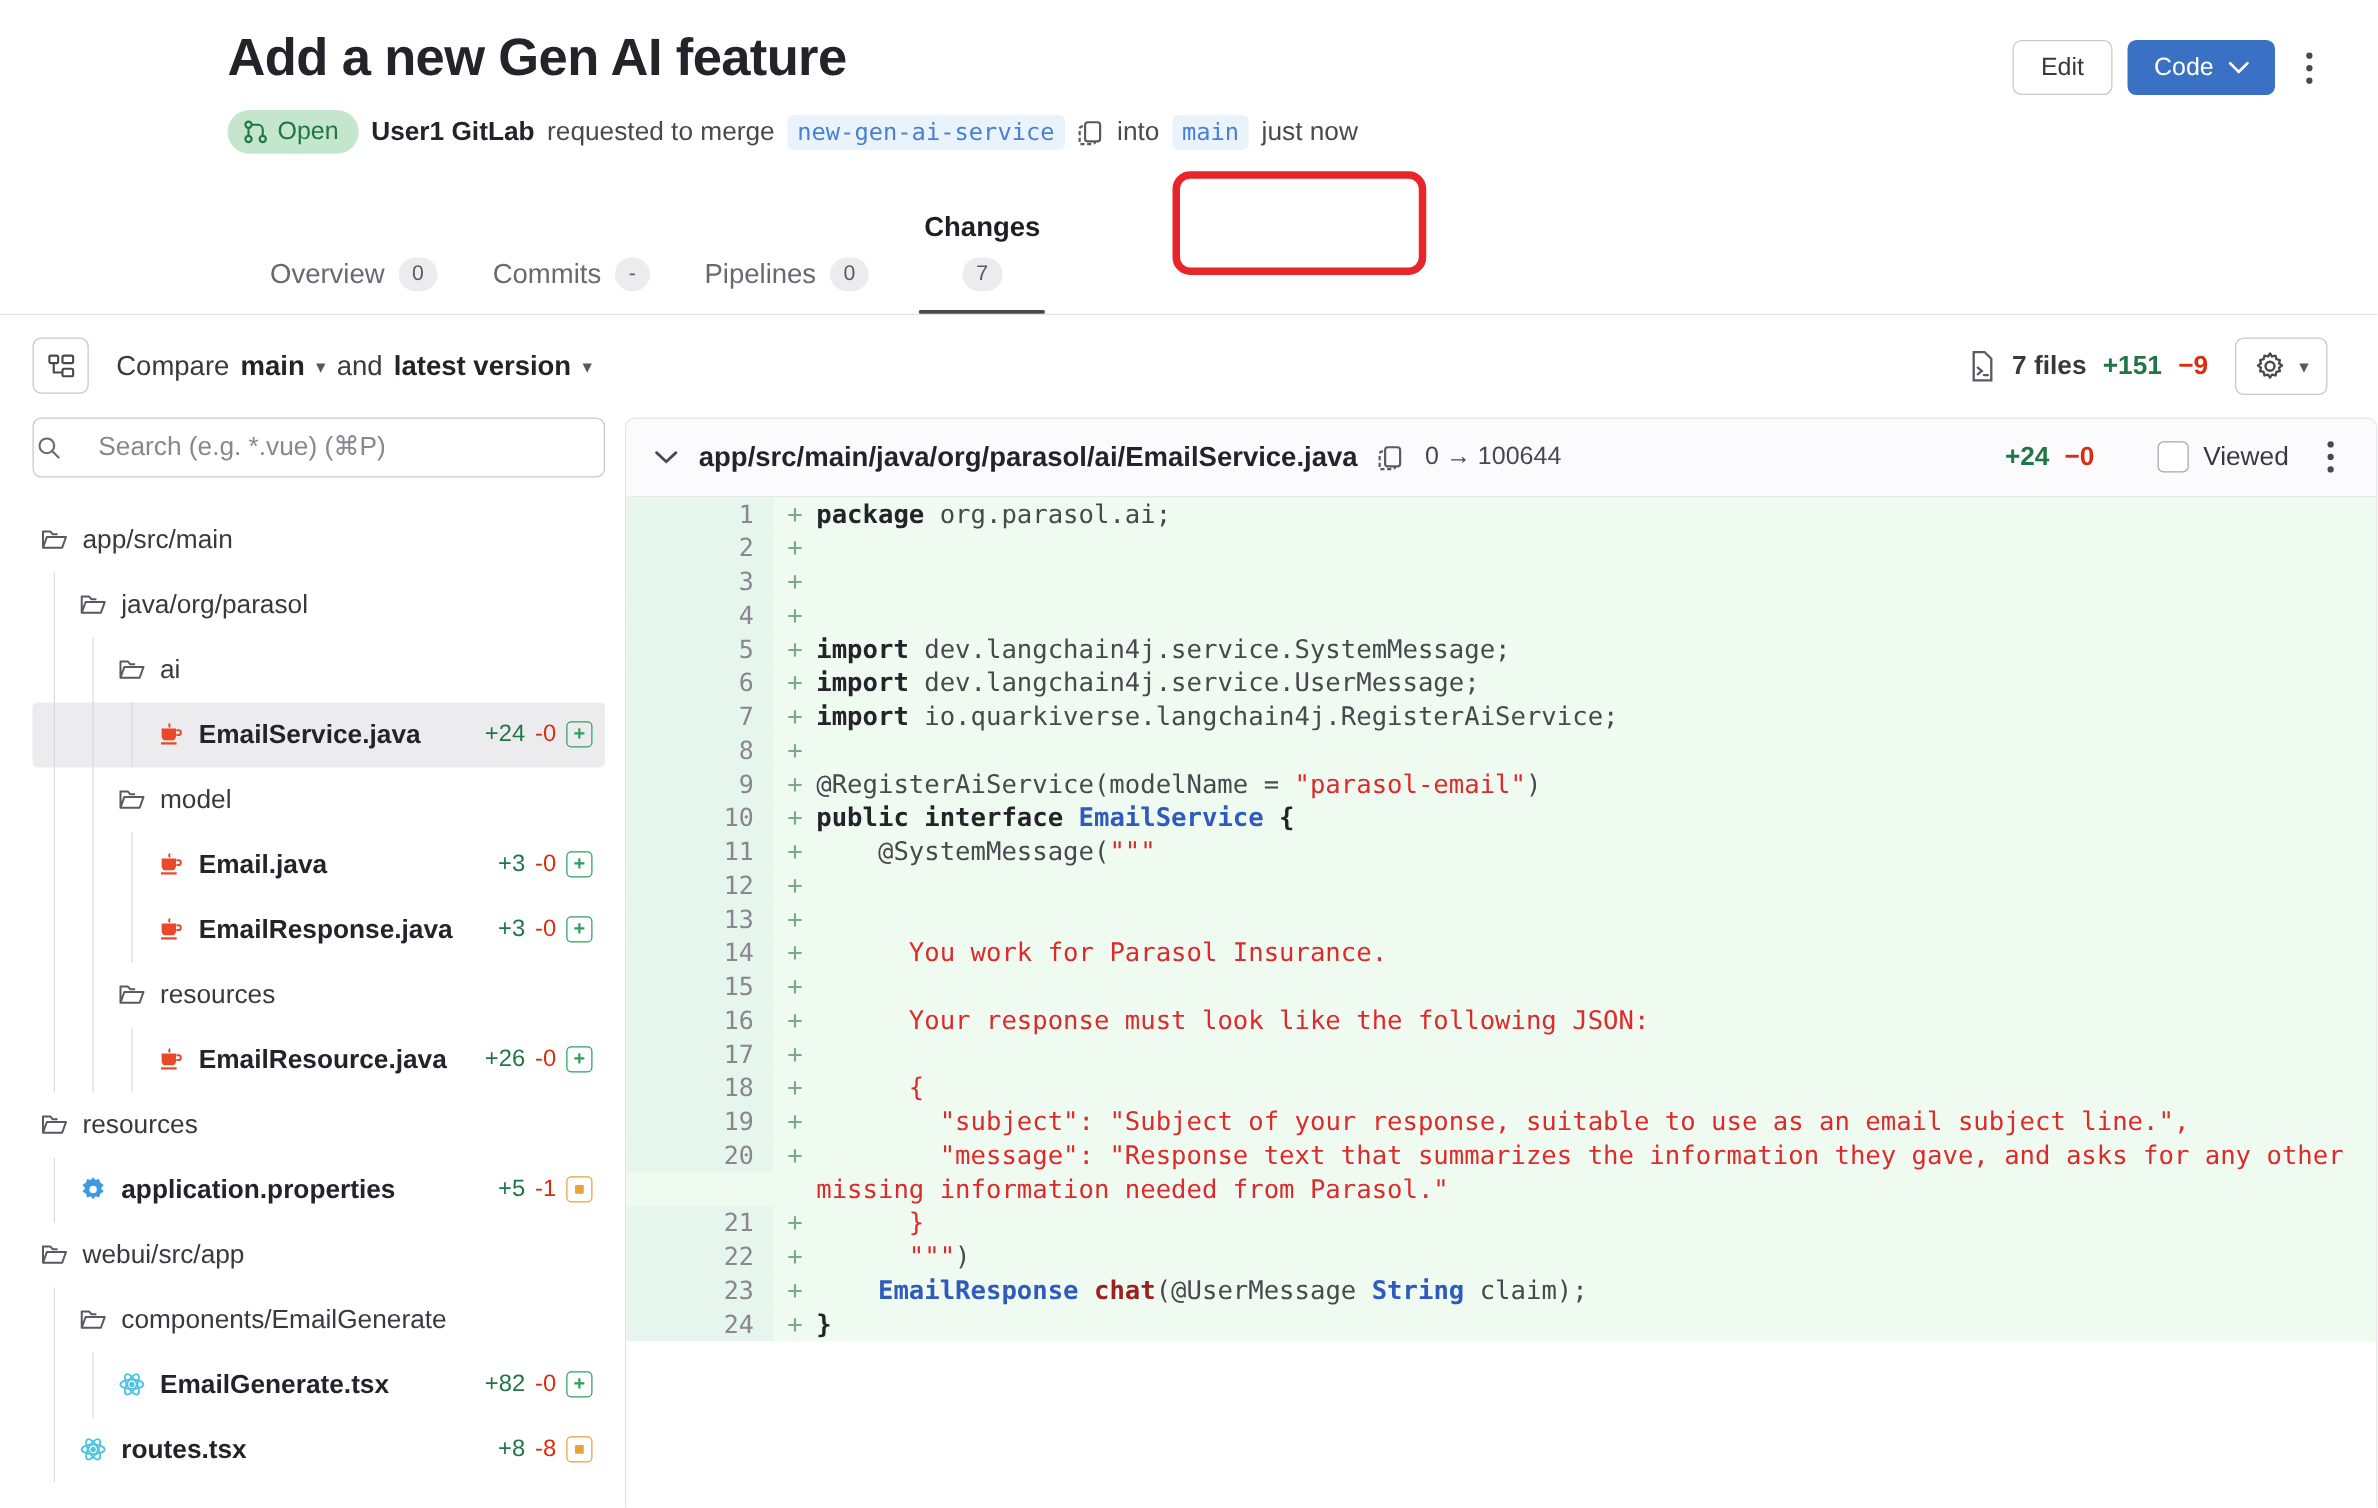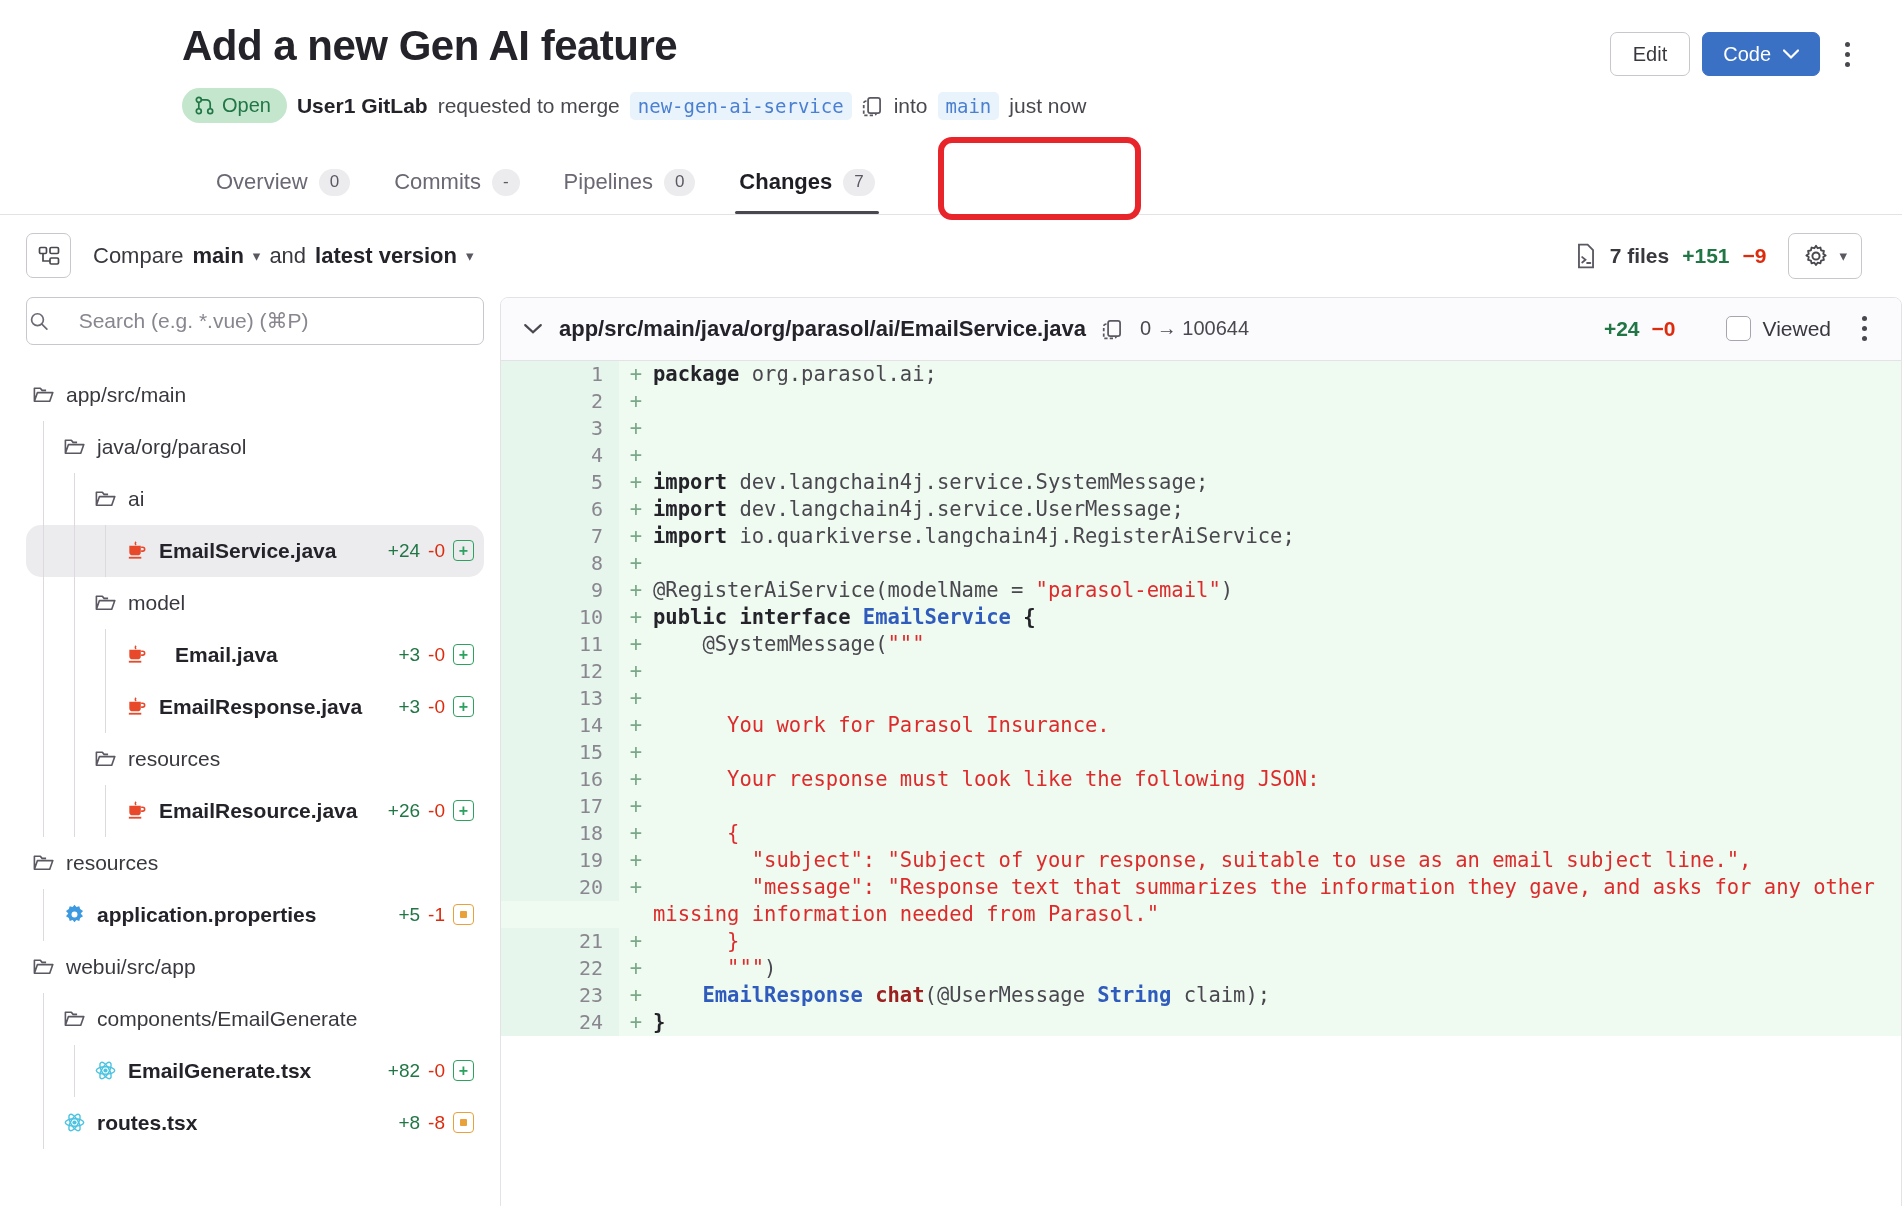--- a/index.html
+++ b/index.html
@@ -53,21 +53,21 @@
   }
   .muted { color:#4a484f; }
 
   
   #tabs { display:flex; align-items:flex-end; gap:4px; margin:34px 0 0 14px; position:relative; }
   .tab {
     display:flex; align-items:center; gap:11px;
     padding:12px 20px 18px 20px; font-size:22px; color:#6b6873;
     cursor:pointer; position:relative;
   }
-  .tab.active { color:#1f1e24; font-weight:bold; }
+  .tab.active { color:#1f1e24; font-weight:bold;flex-direction:column; }
   .tab.active::after {
     content:""; position:absolute; left:16px; right:16px; bottom:0;
     height:3px; background:#4a484f; border-radius:2px;
   }
   .tab-count {
     background:#ececef; color:#5b5862; border-radius:999px;
     font-size:17px; font-weight:normal; padding:3px 11px; min-width:27px;
     text-align:center; line-height:1.2;
   }
   #tab-highlight {
@@ -109,21 +109,21 @@
   #search-input {
     border:none; outline:none; font-size:21px; color:#3a383f;
     font-family:"Liberation Sans", sans-serif; width:100%; background:transparent;
   }
   #search-input::placeholder { color:#89868f; }
   #tree-list { margin-top:24px; position:relative; }
   .tree-row {
     display:flex; align-items:center; height:52px; position:relative;
     padding-right:10px; border-radius:4px;
   }
-  .tree-row.selected { background:#ececef;border-radius:15px; }
+  .tree-row.selected { background:#ececef; }
   .tree-label { font-size:21px; color:#3a383f; white-space:nowrap; }
   .tree-row.file .tree-label { font-weight:bold; color:#24232a; }
   .tree-stats {
     margin-left:auto; display:flex; align-items:center; gap:8px;
     font-size:19px; font-weight:normal;
   }
   .chg-box {
     width:21px; height:21px; border-radius:4px; display:flex;
     align-items:center; justify-content:center; flex:0 0 auto;
   }
@@ -331,21 +331,21 @@
           </span>
         </div>
         <div class="tree-row" style="padding-left: 68px;">
           <span class="icon-slot">
             <svg viewBox="0 0 24 24" width="23" height="23">
               <path d="M2.5 19 V5.5 h6.2 l1.8 2.2 h4.2 M2.5 19 l3.2-9 h16 l-3.2 9 z" fill="none" stroke="#5b5862" stroke-width="1.7" stroke-linejoin="round"></path>
             </svg>
           </span>
           <span class="tree-label">model</span>
         </div>
-        <div class="tree-row file" style="padding-left: 99px; gap: 16px;">
+        <div class="tree-row file" style="padding-left: 99px;">
           <span class="icon-slot">
             <svg viewBox="0 0 24 24" width="23" height="23">
               <path d="M4.5 7 h12 v6.5 a3.5 3.5 0 0 1 -3.5 3.5 h-5 a3.5 3.5 0 0 1 -3.5 -3.5 z" fill="#e8492b"></path>
               <path d="M16.8 8.6 h1.7 a2 2 0 0 1 0 4 h-1.7" fill="none" stroke="#e8492b" stroke-width="1.7"></path>
               <rect x="4" y="18.6" width="13" height="1.9" fill="#e8492b"></rect>
               <path d="M11.5 3 q-1.6 1.6 0 3.2" fill="none" stroke="#e8492b" stroke-width="1.5"></path>
             </svg>
           </span>
           <span class="tree-label">Email.java</span>
           <span class="tree-stats">

